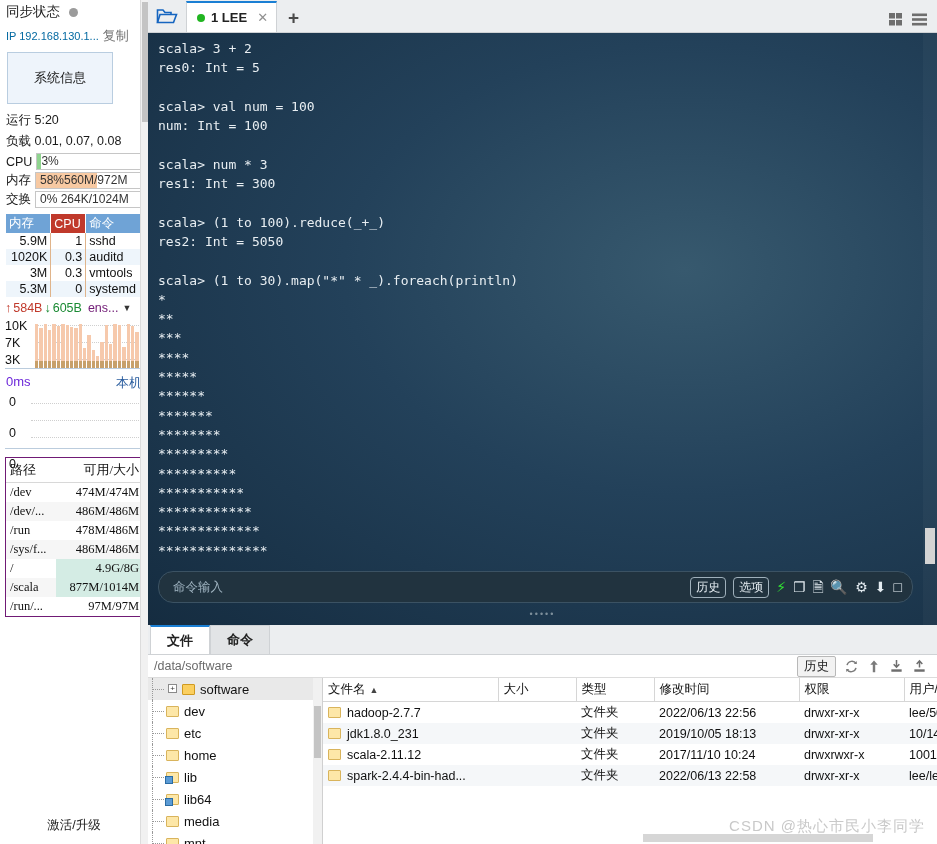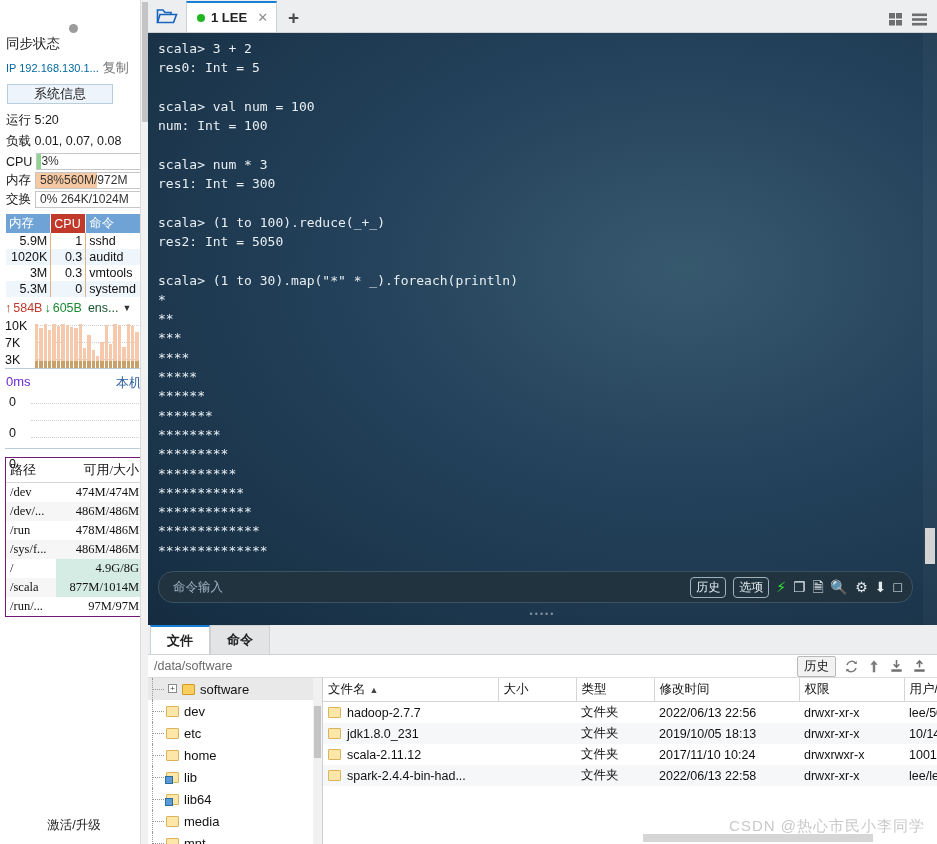--- a/index.html
+++ b/index.html
@@ -13,30 +13,30 @@
   }
   #app { position: relative; width: 937px; height: 844px; }
 
   
   #sidebar {
     position: absolute; left: 0; top: 0; width: 148px; height: 844px;
     background: #ffffff;
     overflow: hidden;
   }
   .sb-row { padding: 3px 6px; display: flex; align-items: center; }
-  .sb-title { font-size: 13.5px; color: #222; margin-top: 32px; }
+  .sb-title { font-size: 13.5px; color: #222; }
   .sync-dot {
     width: 9px; height: 9px; border-radius: 50%;
     background: #9b9b9b; margin-left: 9px; display: inline-block;
   }
   .ip-line { font-size: 11px; color: #0369a1; white-space: nowrap; }
   .ip-copy { color: #737373; margin-left: 4px; }
   .sysinfo-btn {
     display: block; width: 106px; margin: 4px 7px 6px 7px;
-    text-align: center; padding: 0 0;
+    text-align: center; padding: 16px 0;
     background: #eef4fb; border: 1px solid #b9cde0;
     font-size: 13px; color: #1a1a1a; cursor: pointer;
   }
   .stat-line { font-size: 12.5px; color: #1a1a1a; padding: 2px 6px; white-space: nowrap; }
   .meter-row { display: flex; align-items: center; padding: 1px 6px 1px 6px; gap: 4px; }
   .meter-label { font-size: 12.5px; color: #1a1a1a; white-space: nowrap; }
   .meter-box {
     flex: 1; height: 17px; border: 1px solid #c6c6c6; background: #fff;
     position: relative; overflow: hidden;
   }
@@ -62,21 +62,21 @@
   .proc-table tr:nth-child(odd) td { background: #ffffff; }
   .proc-table tr:nth-child(even) td { background: #eef5fb; }
   .num { text-align: right; }
 
   
   .net-head { display: flex; align-items: center; gap: 2px; padding: 4px 5px 2px 5px; font-size: 12.5px; }
   .up-arrow { color: #c0392b; font-weight: bold; }
   .dn-arrow { color: #1a8a33; font-weight: bold; }
   .net-up { color: #c0392b; }
   .net-dn { color: #1a8a33; }
-  .nic-name { color: #14532d; margin-left: 4px; }
+  .nic-name { color: #701a75; margin-left: 4px; }
   .caret { margin-left: 2px; font-size: 9px; color: #333; }
 
   .chart-wrap { position: relative; margin: 0 5px; height: 52px; border-bottom: 1px solid #bcd; }
   .chart-yaxis {
     position: absolute; left: 0; top: 0; width: 30px; height: 100%;
     display: flex; flex-direction: column; justify-content: space-around;
     font-size: 12.5px; color: #111; z-index: 2;
   }
   .chart-plot { position: absolute; left: 30px; right: 0; top: 0; bottom: 0; }
   .gridline { position: absolute; left: 0; right: 0; border-top: 1px dotted #cfcfcf; }

